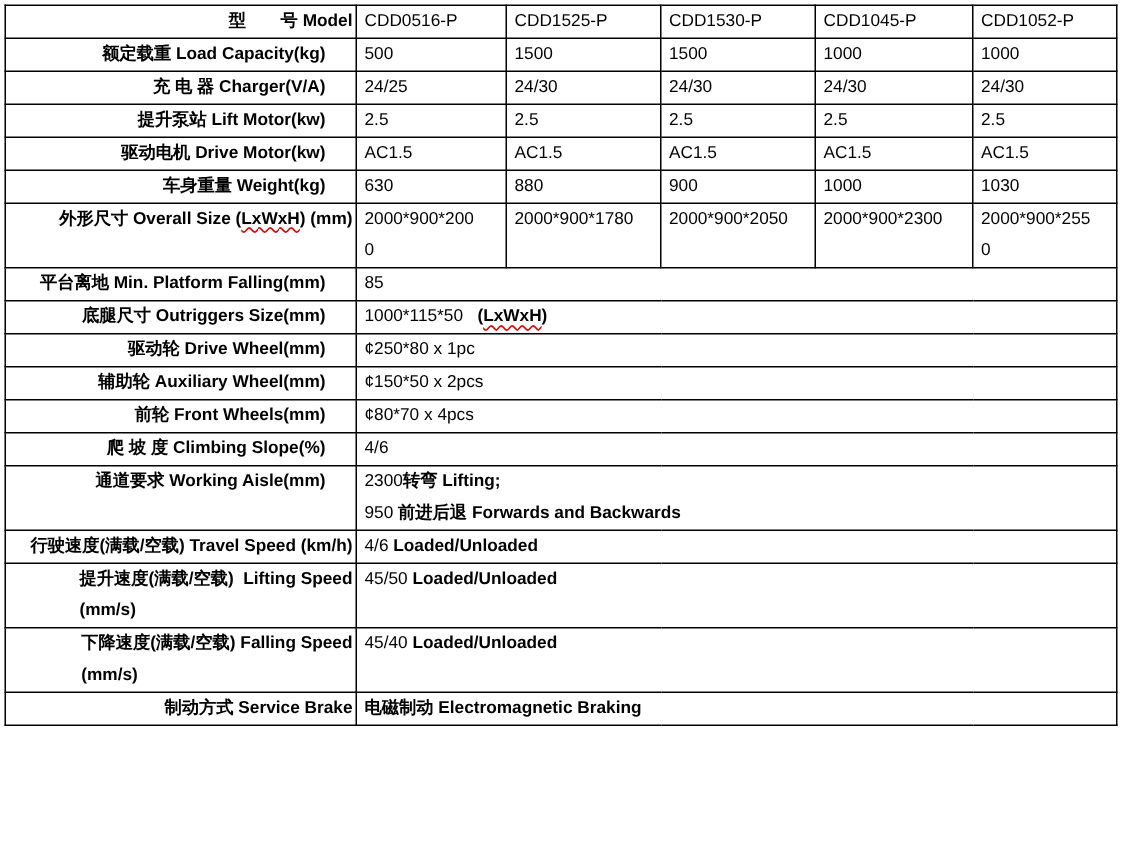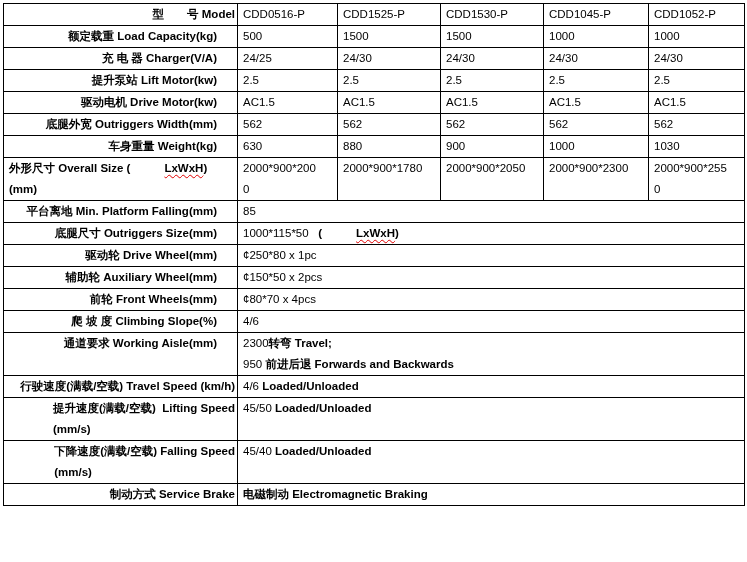--- a/index.html
+++ b/index.html
@@ -28,21 +28,20 @@
   .lab-text{white-space:pre-wrap}
   .unit{padding-right:18px;white-space:pre;flex:none}
   .v{white-space:pre-wrap}
   .b{font-weight:bold}
   .w{
     text-decoration-line:underline;
     text-decoration-style:wavy;
     text-decoration-color:#e00000;
     text-decoration-thickness:1px;
     text-underline-offset:2px;
-    margin-left:34px;
   }
 </style>
 </head>
 <body>
 
 <table class="spec" id="spec-table">
   <colgroup>
     <col style="width:234px">
     <col style="width:100px">
     <col style="width:103px">
@@ -111,33 +110,20 @@
         </td>
         <td><span class="v">AC1.5</span></td>
         <td><span class="v">AC1.5</span></td>
         <td><span class="v">AC1.5</span></td>
         <td><span class="v">AC1.5</span></td>
         <td><span class="v">AC1.5</span></td>
       </tr>
       <tr class="h1">
         <td>
           <div class="lab">
-            <span class="lab-text"><span>底腿外宽 Outriggers Width</span></span>
-            <span class="unit">(mm)</span>
-          </div>
-        </td>
-        <td><span class="v">562</span></td>
-        <td><span class="v">562</span></td>
-        <td><span class="v">562</span></td>
-        <td><span class="v">562</span></td>
-        <td><span class="v">562</span></td>
-      </tr>
-      <tr class="h1">
-        <td>
-          <div class="lab">
             <span class="lab-text"><span>车身重量 Weight</span></span>
             <span class="unit">(kg)</span>
           </div>
         </td>
         <td><span class="v">630</span></td>
         <td><span class="v">880</span></td>
         <td><span class="v">900</span></td>
         <td><span class="v">1000</span></td>
         <td><span class="v">1030</span></td>
       </tr>
@@ -222,21 +208,21 @@
         </td>
       </tr>
       <tr class="h2">
         <td>
           <div class="lab">
             <span class="lab-text"><span>通道要求 Working Aisle</span></span>
             <span class="unit">(mm)</span>
           </div>
         </td>
         <td colspan="5">
-          <div class="v"><span class="">2300</span><span class="b ">转弯 Travel;</span></div>
+          <div class="v"><span class="">2300</span><span class="b ">转弯 Lifting;</span></div>
           <div class="v"><span class="">950 </span><span class="b ">前进后退 Forwards and Backwards</span></div>
         </td>
       </tr>
       <tr class="h1">
         <td>
           <div class="lab">
             <span class="lab-text"><span>行驶速度(满载/空载) Travel Speed (km/h)</span></span>
           </div>
         </td>
         <td colspan="5">

